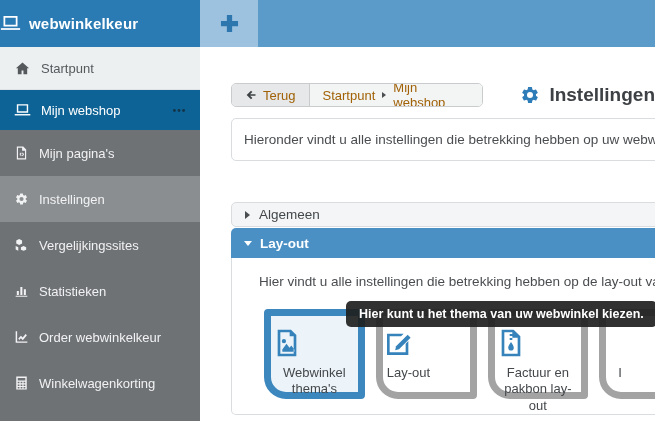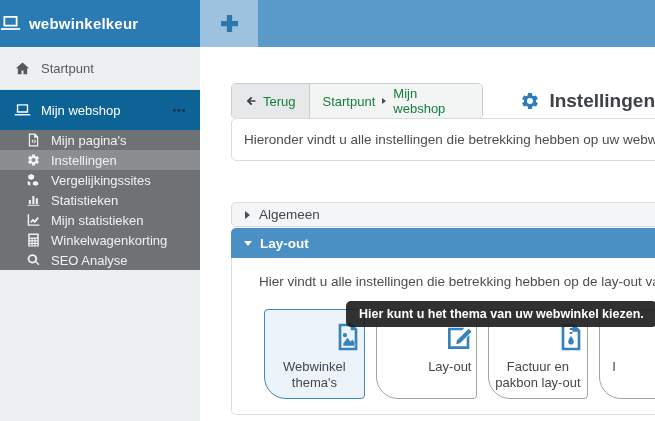--- a/index.html
+++ b/index.html
@@ -20,43 +20,43 @@
   .sb-item .sb-icon { width:17px; height:15px; margin-right:10px; flex:0 0 17px; }
   .sb-item .sb-label { flex:1; }
   .sb-item.active { height:40px; background:#0e6396; color:#fff; border-bottom:none; }
   .sb-item svg { fill:currentColor; display:block; width:100%; height:100%; }
   .suffix-icon { width:13px; height:13px; color:#7c8084; }
   .suffix-icon svg { fill:currentColor; width:100%; height:100%; }
   .ellipsis-icon { width:14px; height:5px; color:#12344a; }
   .ellipsis-icon svg { fill:currentColor; width:100%; height:100%; }
 
   .sb-sub { background:#6f7275; }
-  .sb-subitem { height:20px; display:flex; align-items:center; padding:0 26px;
+  .sb-subitem { height:46px; display:flex; align-items:center; padding:0 14px;
                 color:#f1f2f3; font-size:13px; cursor:pointer; }
   .sb-subitem.active { background:#8a8e91; }
   .sb-subitem .sb-icon { width:15px; height:14px; margin-right:10px; flex:0 0 15px; }
   .sb-subitem svg { fill:currentColor; display:block; width:100%; height:100%; }
 
   
   #topbar { position:absolute; left:200px; top:0; right:0; height:47px;
             background:#5b9bca; }
   .plus-tab { position:absolute; left:0; top:0; width:58px; height:47px;
               background:#9cc2df; display:flex; align-items:center;
               justify-content:center; cursor:pointer; }
   .plus-tab .plus-icon { width:21px; height:21px; color:#2e77ae; }
   .plus-tab svg { fill:currentColor; width:100%; height:100%; }
 
   
   #main { position:absolute; left:200px; top:47px; right:0; bottom:0;
           background:#fff; overflow:hidden; }
 
   .crumb-row { position:absolute; left:31px; top:36px; display:flex;
                align-items:center; }
-  .pill { display:flex; height:36px; border:1px solid #c9cbcd; border-radius:5px;
-          overflow:hidden; font-size:13px; color:#15803d; }
+  .pill { display:flex; height:24px; border:1px solid #c9cbcd; border-radius:5px;
+          overflow:hidden; font-size:13px; color:#a16207; }
   .pill-seg { display:flex; align-items:center; padding:0 13px; cursor:pointer; }
   .pill-back { background:#e7e8e9; border-right:1px solid #c9cbcd; }
   .pill-path { background:#f3f4f4; }
   .back-arrow-icon { width:12px; height:12px; margin-right:6px; color:#3e4245; }
   .back-arrow-icon svg { fill:currentColor; width:100%; height:100%; }
   .crumb-sep { width:0; height:0; border-left:4px solid #4a4e51;
                border-top:3.5px solid transparent; border-bottom:3.5px solid transparent;
                margin:0 7px; }
   .page-title { display:flex; align-items:center; margin-left:37px; }
   .title-gear { width:20px; height:20px; color:#2e7cb8; margin-right:9px; }
@@ -83,23 +83,23 @@
                 border-left:4px solid transparent; border-right:4px solid transparent;
                 margin-right:8px; }
 
   .acc-panel { position:absolute; left:31px; top:211px; width:470px; height:157px;
                background:#fff; border:1px solid #d9dde0; border-top:none;
                border-radius:0 0 5px 5px; }
   .panel-desc { padding:16px 0 0 27px; font-size:13.5px; color:#4a4d50;
                 white-space:nowrap; }
 
   .cards { display:flex; gap:11px; margin:20px 0 0 32px; }
-  .card { width:113px; height:90px; background:#fff; border:1px solid #a3a3a3;
+  .card { width:113px; height:90px; background:#fff; border:7px solid #a3a3a3;
           border-radius:4px 4px 4px 22px; display:flex; flex-direction:column;
-          align-items:flex-end; padding-top:11px; cursor:pointer; }
+          align-items:flex-start; padding-top:11px; cursor:pointer; }
   .card.selected { background:#ecf4fa; border-color:#3c87bd; }
   .card-icon { width:32px; height:32px; color:#3583ba; }
   .card-icon svg { fill:currentColor; width:100%; height:100%; }
   .card-label { margin-top:6px; font-size:13px; color:#44484b; text-align:center;
                 line-height:1.25; padding:0 4px; }
   .card.partial .card-label { text-align:left; align-self:flex-start; padding-left:12px; }
 
   .tooltip { position:absolute; left:114px; top:-8px; background:rgba(32,32,32,.92);
              color:#fff; font-size:12.5px; font-weight:bold; padding:6px 13px;
              border-radius:5px; white-space:nowrap; z-index:10; }
@@ -179,21 +179,21 @@
       </span>
       <span class="sb-label">Statistieken</span>
     </div>
     <div class="sb-subitem">
       <span class="sb-icon">
         <svg viewBox="0 0 24 24">
             <path d="M2 2v20h20v-2.5H4.5V2z"></path>
             <path d="M6.5 14.5l4.5-4.5 3 3 5-6 2.3 1.8-7.1 8.7-3.2-3.2-3 3z"></path>
           </svg>
       </span>
-      <span class="sb-label">Mijn statistieken</span>
+      <span class="sb-label">Order webwinkelkeur</span>
     </div>
     <div class="sb-subitem">
       <span class="sb-icon">
         <svg viewBox="0 0 24 24">
             <path fill-rule="evenodd" d="M3 1h18v22H3zm2.5 2.5v4h13v-4zm0 6.5h3v2.5h-3zm5 0h3v2.5h-3zm5 0h3v2.5h-3zm-10 4.5h3V17h-3zm5 0h3V17h-3zm5 0h3V17h-3zm-10 4.5h3v2.5h-3zm5 0h3v2.5h-3zm5 0h3v2.5h-3z"></path>
           </svg>
       </span>
       <span class="sb-label">Winkelwagenkorting</span>
     </div>
     <div class="sb-subitem">

